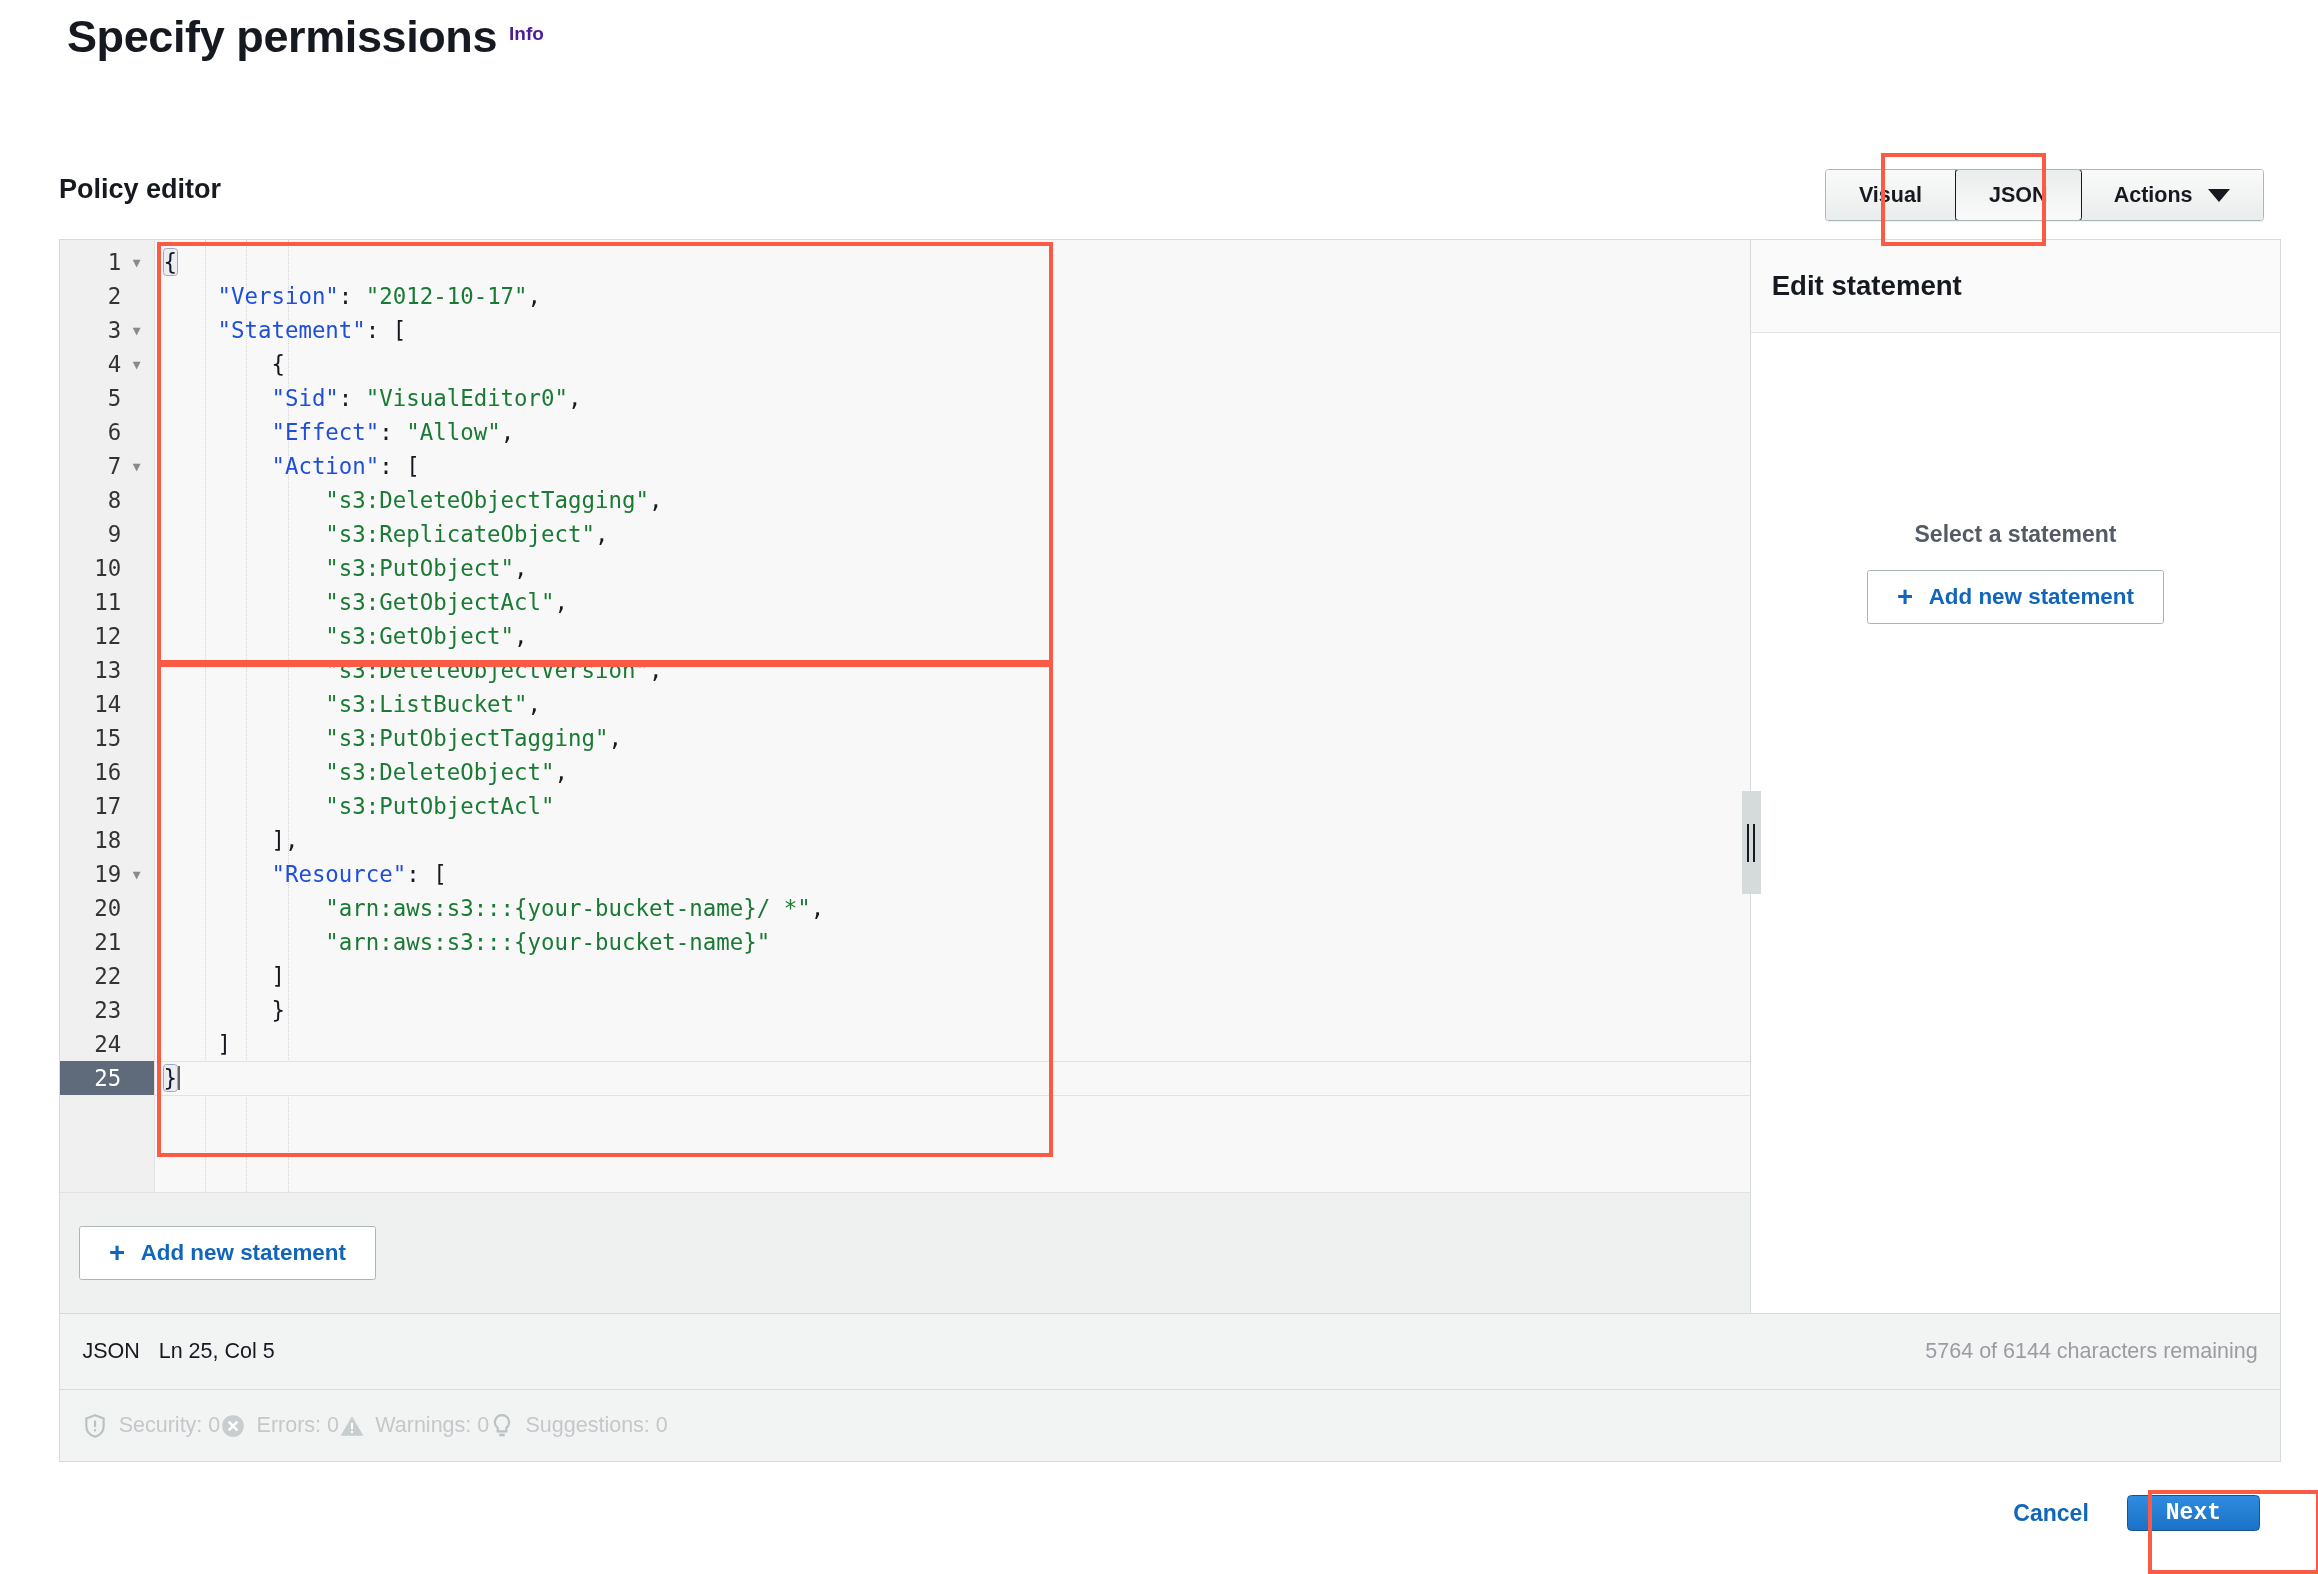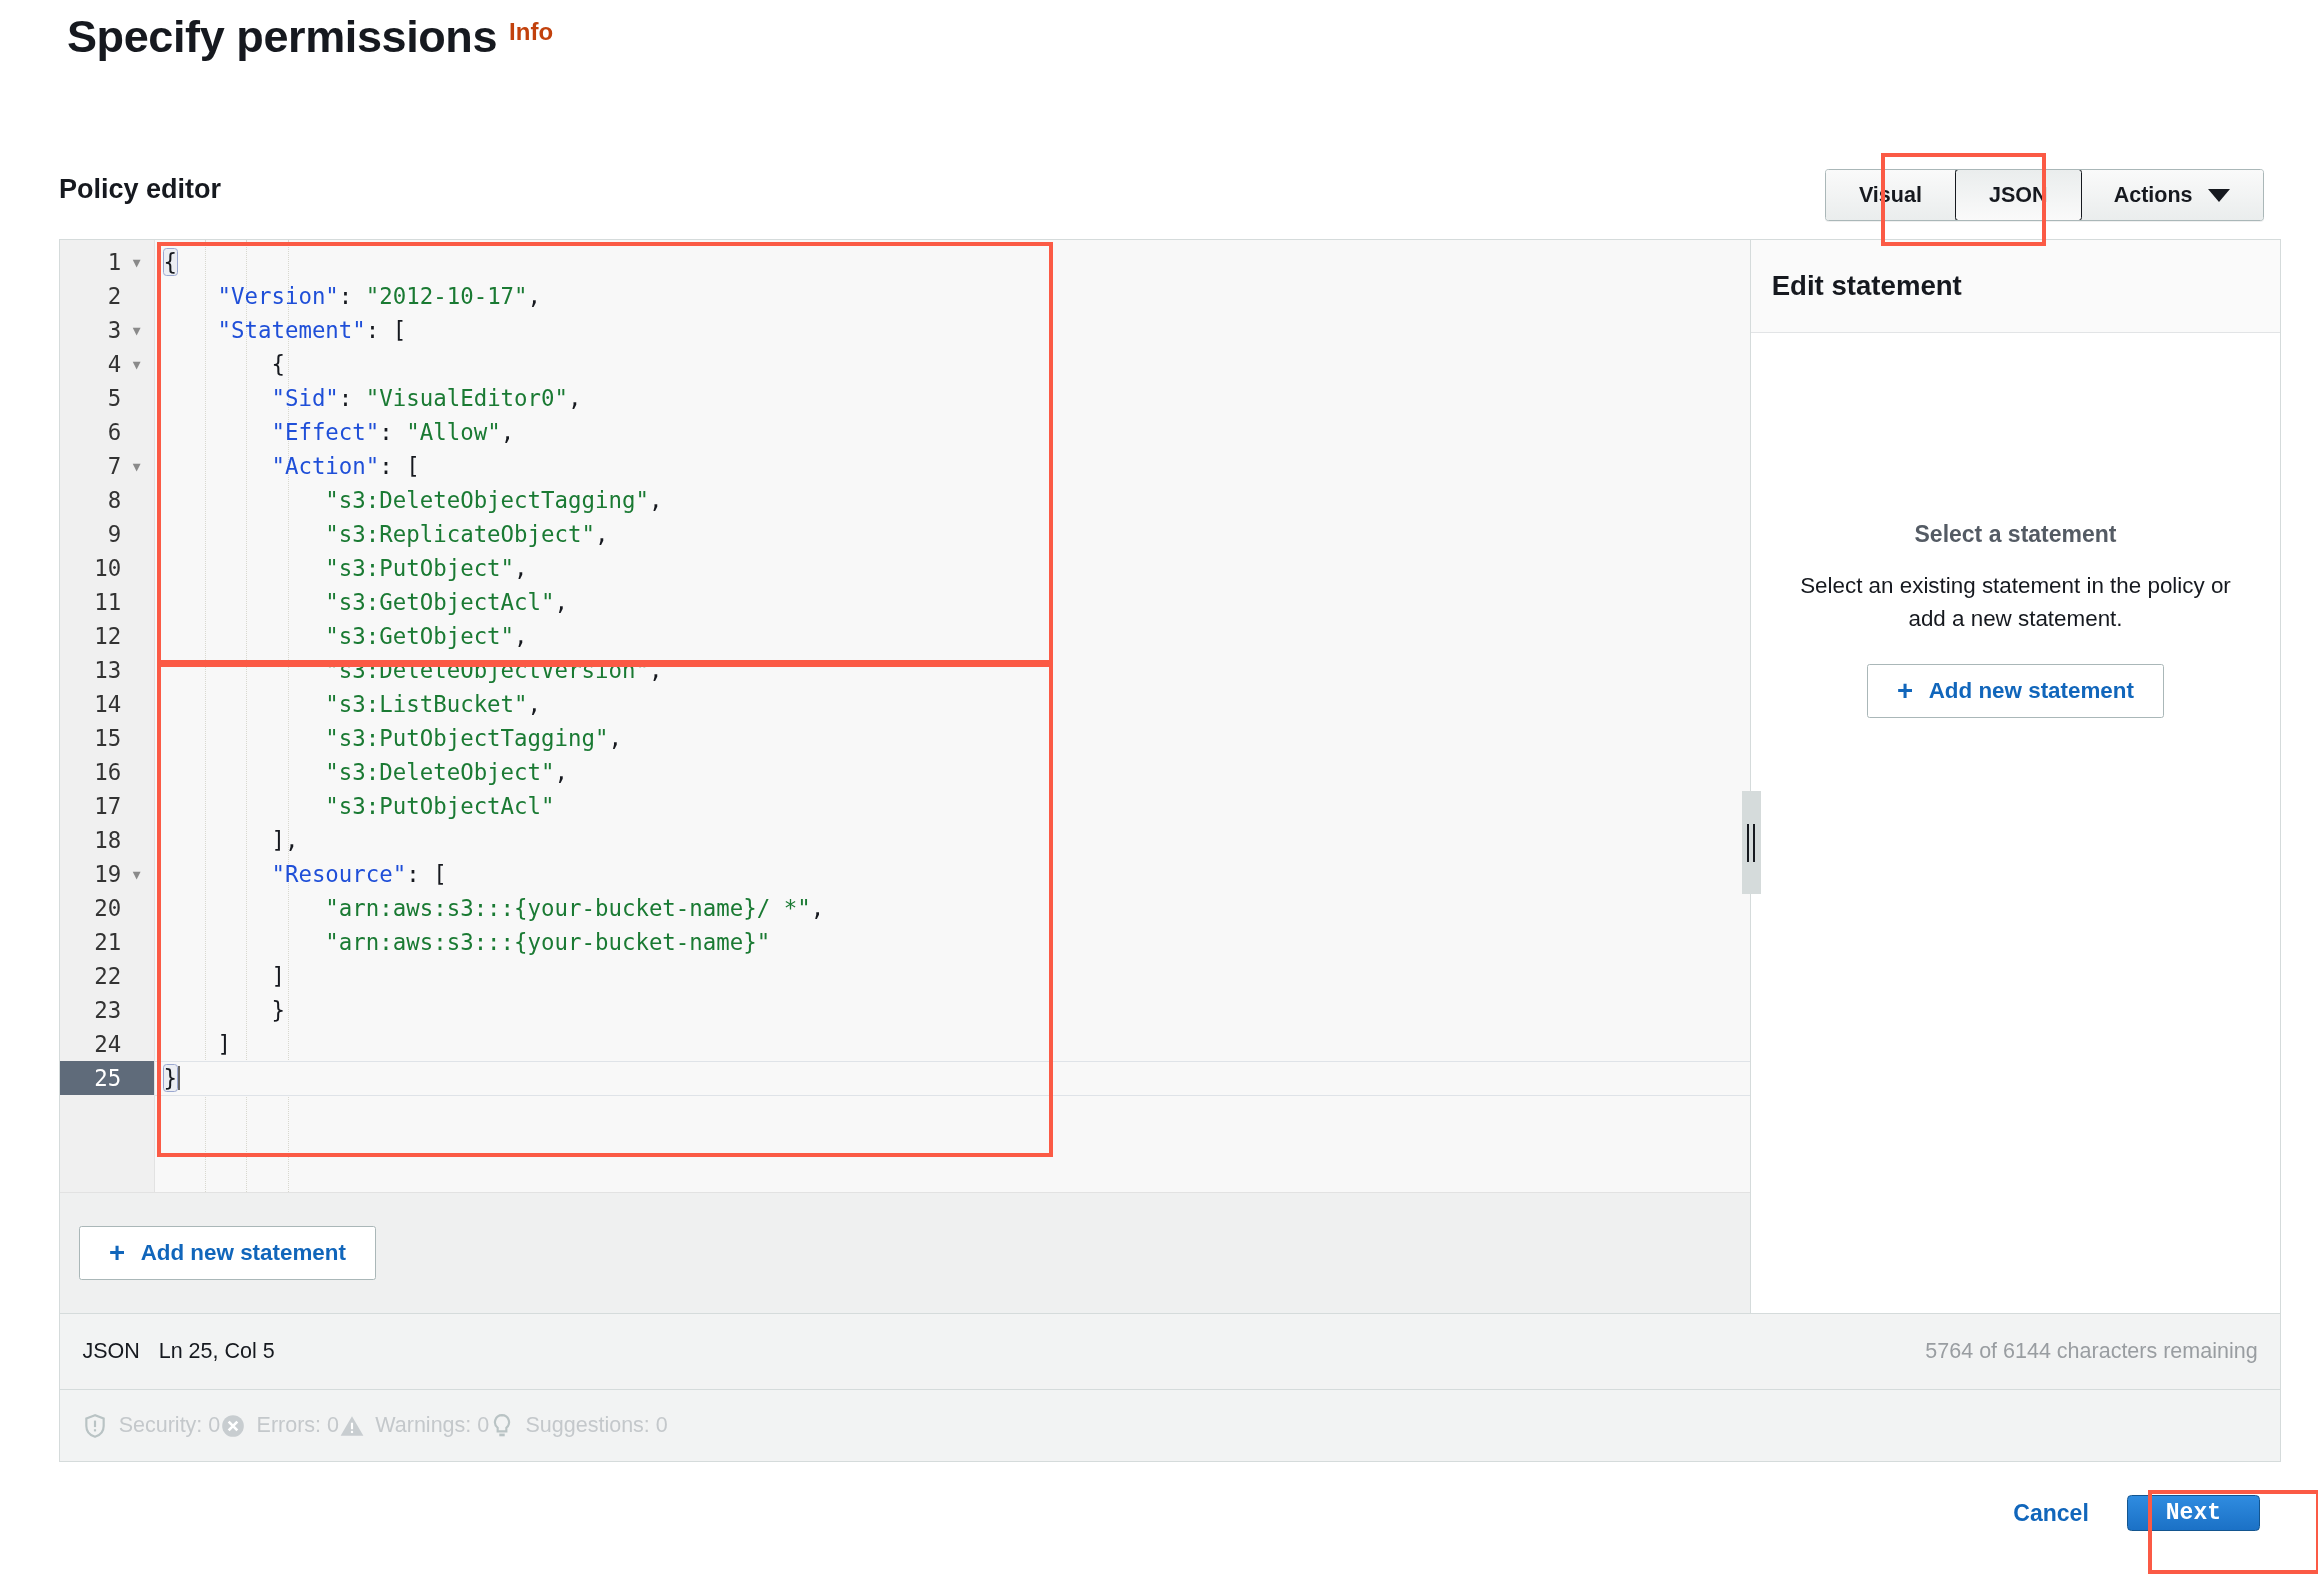--- a/index.html
+++ b/index.html
@@ -26,23 +26,23 @@
   .page-title {
     font-size: 45px;
     font-weight: bold;
     color: #16191f;
     letter-spacing: -0.4px;
     display: inline-block;
     line-height: 1.2;
     margin-left: 8px;
   }
   .info-link {
-    font-size: 24px;
-    font-weight: bold;
-    color: #c2410c;
+    font-size: 19px;
+    font-weight: bold;
+    color: #4c1d95;
     display: inline-block;
     vertical-align: 12px;
     margin-left: 12px;
     cursor: pointer;
   }
   .page-subtitle {
     font-size: 21.5px;
     color: #545b64;
     margin-top: 15.5px;
     line-height: 1.3;
@@ -569,21 +569,20 @@
     <div class="editor-right">
       <div class="splitter">
           <i></i>
           <i></i>
         </div>
       <div class="right-head">
         <div class="right-head-title">Edit statement</div>
       </div>
       <div class="right-body">
         <div class="empty-title">Select a statement</div>
-        <div class="empty-desc">Select an existing statement in the policy or add a new statement.</div>
         <div class="btn-outline">
           <span class="plus-icon">+</span>
           <span>Add new statement</span>
         </div>
       </div>
     </div>
   </div>
 
   <div class="status-row">
     <div class="status-left">

